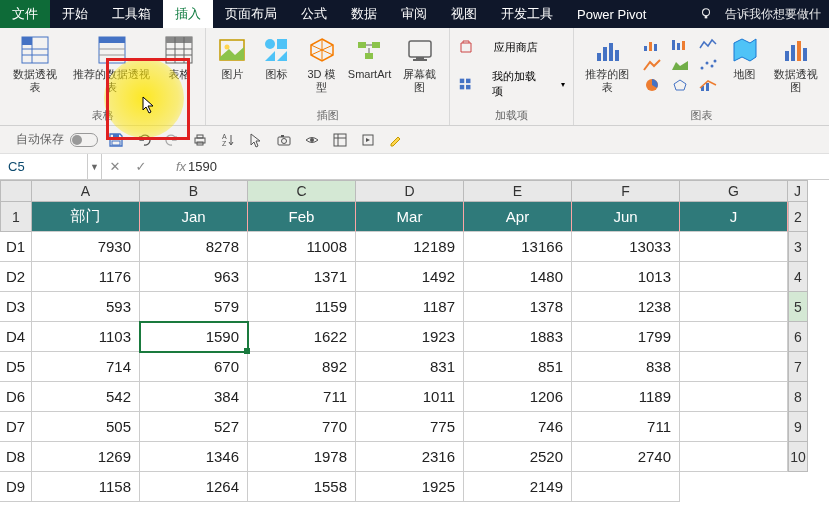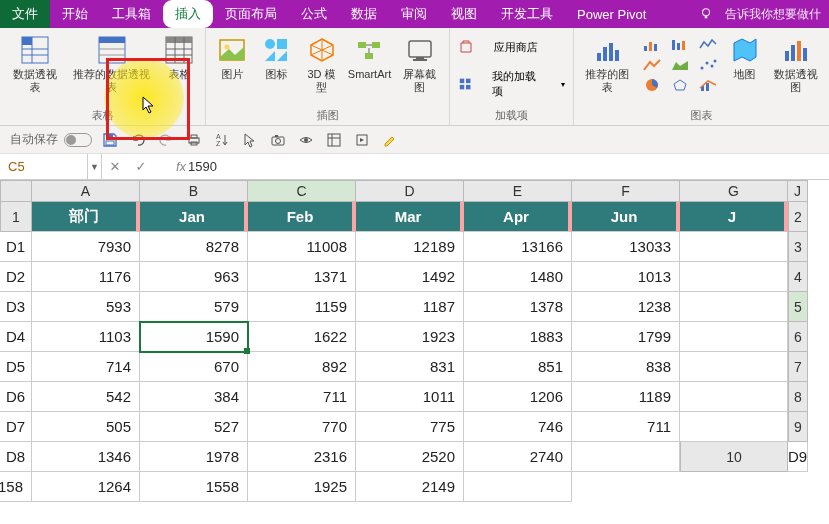--- a/index.html
+++ b/index.html
@@ -1,61 +1,61 @@
 <!DOCTYPE html>
 <html><head>
 <meta charset="utf-8">
 <style>
 * { margin: 0; padding: 0; box-sizing: border-box; font-family: "Microsoft YaHei", Arial, sans-serif; }
 body { background: #fff; width: 829px; height: 524px; overflow: hidden; font-size: 13px; }
 
-.menubar { background: #a21caf; color: #fff; height: 28px; display: flex; align-items: center; }
+.menubar { background: #0f172a; color: #fff; height: 28px; display: flex; align-items: center; }
 .menu-item { padding: 0 12px; height: 28px; display: flex; align-items: center; cursor: pointer; font-size: 13px; }
 .menu-item.file { background: #0e6b38; }
-.menu-item.active { background: #fff; color: #107c41; font-weight: 500; border-radius: 9px; }
+.menu-item.active { background: #fff; color: #107c41; font-weight: 500; }
 .tell-me { margin-left: auto; display: flex; align-items: center; gap: 12px; padding-right: 8px; font-size: 12px; opacity: 0.9; }
 .bulb-icon { width: 14px; height: 14px; }
 
 .ribbon { background: #f3f2f1; border-bottom: 1px solid #d0d0d0; height: 98px; display: flex; position: relative; }
 .rgroup { display: flex; flex-direction: column; align-items: center; border-right: 1px solid #d8d8d8; padding: 4px 6px 2px; position: relative; }
 .rgroup-items { display: flex; align-items: flex-start; gap: 4px; flex: 1; }
 .rgroup-label { font-size: 11px; color: #666; margin-top: 2px; }
 .rbtn { display: flex; flex-direction: column; align-items: center; justify-content: flex-start; padding: 2px 4px; cursor: pointer; text-align: center; min-width: 40px; }
 .rbtn-icon { width: 32px; height: 32px; display: flex; align-items: center; justify-content: center; }
 .rbtn-label { font-size: 11px; color: #333; line-height: 1.2; margin-top: 2px; }
 .small-stack { display: flex; flex-direction: column; gap: 2px; font-size: 11px; }
 .small-item { display: flex; align-items: center; gap: 20px; cursor: pointer; padding: 1px 2px; }
 .chart-grid { display: grid; grid-template-columns: repeat(3, 26px); gap: 2px; }
 .chart-cell { width: 26px; height: 18px; display: flex; align-items: center; justify-content: center; cursor: pointer; }
 
 .highlight-circle { position: absolute; left: 104px; top: 30px; width: 80px; height: 80px; border-radius: 50%; background: radial-gradient(circle, rgba(255,230,0,0.85) 0%, rgba(255,230,0,0.5) 60%, rgba(255,230,0,0) 100%); pointer-events: none; z-index: 5; }
 .red-box { position: absolute; left: 106px; top: 30px; width: 84px; height: 82px; border: 3px solid #e02020; pointer-events: none; z-index: 6; }
 .cursor-arrow { position: absolute; font-size: 16px; color: #000; z-index: 7; pointer-events: none; }
 
-.qat { background: #f3f2f1; height: 28px; display: flex; align-items: center; gap: 8px; padding: 0 10px; border-bottom: 1px solid #e0e0e0; font-size: 12px; color: #666; }
+.qat { background: #f3f2f1; height: 28px; display: flex; align-items: center; gap: 8px; padding: 0 16px; border-bottom: 1px solid #e0e0e0; font-size: 12px; color: #666; }
 .qat-left { display: flex; align-items: center; gap: 6px; }
 .qat-btn { width: 20px; height: 20px; display: flex; align-items: center; justify-content: center; cursor: pointer; color: #444; }
 .toggle { width: 28px; height: 14px; border: 1px solid #999; border-radius: 7px; position: relative; }
 .toggle::after { content: ''; position: absolute; width: 10px; height: 10px; border-radius: 50%; background: #999; top: 1px; left: 1px; }
 
 .formula-bar { height: 26px; display: flex; align-items: center; border-bottom: 1px solid #ccc; font-size: 13px; }
-.name-box { width: 88px; border-right: 1px solid #ccc; padding: 0 8px; height: 100%; display: flex; align-items: center; color: #a16207; }
+.name-box { width: 88px; border-right: 1px solid #ccc; padding: 0 8px; height: 100%; display: flex; align-items: center; color: #0c4a6e; }
 .name-box-dd { width: 14px; color: #666; font-size: 9px; display: flex; align-items: center; justify-content: center; border-right: 1px solid #ccc; height: 100%; }
 .fb-btn { width: 26px; display: flex; align-items: center; justify-content: center; color: #888; height: 100%; cursor: pointer; }
 .fb-input { flex: 1; padding: 0 8px; color: #333; }
 
 .sheet-area { overflow: hidden; }
 .grid-wrap { display: grid; grid-template-columns: 32px repeat(7, 108px) 20px; }
 .corner { background: #e8e8e8; border: 1px solid #bbb; }
 .col-head { background: #e8e8e8; border: 1px solid #bbb; border-left: none; text-align: center; font-size: 14px; color: #333; height: 22px; display: flex; align-items: center; justify-content: center; }
 .col-head.sel { background: #d4e8d4; }
 .row-head { background: #e8e8e8; border: 1px solid #bbb; border-top: none; text-align: center; font-size: 14px; color: #333; display: flex; align-items: center; justify-content: center; height: 30px; }
 .row-head.sel { background: #d4e8d4; }
 .cell { border-right: 1px solid #ccc; border-bottom: 1px solid #ccc; padding: 0 8px; display: flex; align-items: center; height: 30px; font-size: 15px; color: #222; }
-.cell.hdr { background: #2f7a7a; color: #fff; font-weight: 700; justify-content: center; border-right: 4px solid #fca5a5; }
+.cell.hdr { background: #2f7a7a; color: #fff; font-weight: 400; justify-content: center; border-right: 1px solid #fca5a5; }
 .cell.dept { justify-content: center; }
 .cell.num { justify-content: flex-end; }
 .cell.active { outline: 2px solid #1a7a3e; outline-offset: -1px; position: relative; z-index: 2; }
 .cell.active::after { content: ''; position: absolute; right: -3px; bottom: -3px; width: 6px; height: 6px; background: #1a7a3e; }
 </style>
 </head>
 <body>
 
 <div class="menubar">
   <div class="menu-item file">文件</div>
@@ -473,20 +473,21 @@
       <div class="cell dept">D7</div>
       <div class="cell num">505</div>
       <div class="cell num">527</div>
       <div class="cell num">770</div>
       <div class="cell num">775</div>
       <div class="cell num">746</div>
       <div class="cell num">711</div>
       <div class="cell num"></div>
       <div class="row-head">9</div>
       <div class="cell dept">D8</div>
+      <div class="cell num">1269</div>
       <div class="cell num">1346</div>
       <div class="cell num">1978</div>
       <div class="cell num">2316</div>
       <div class="cell num">2520</div>
       <div class="cell num">2740</div>
       <div class="cell num"></div>
       <div class="row-head">10</div>
       <div class="cell dept">D9</div>
       <div class="cell num">1158</div>
       <div class="cell num">1264</div>

